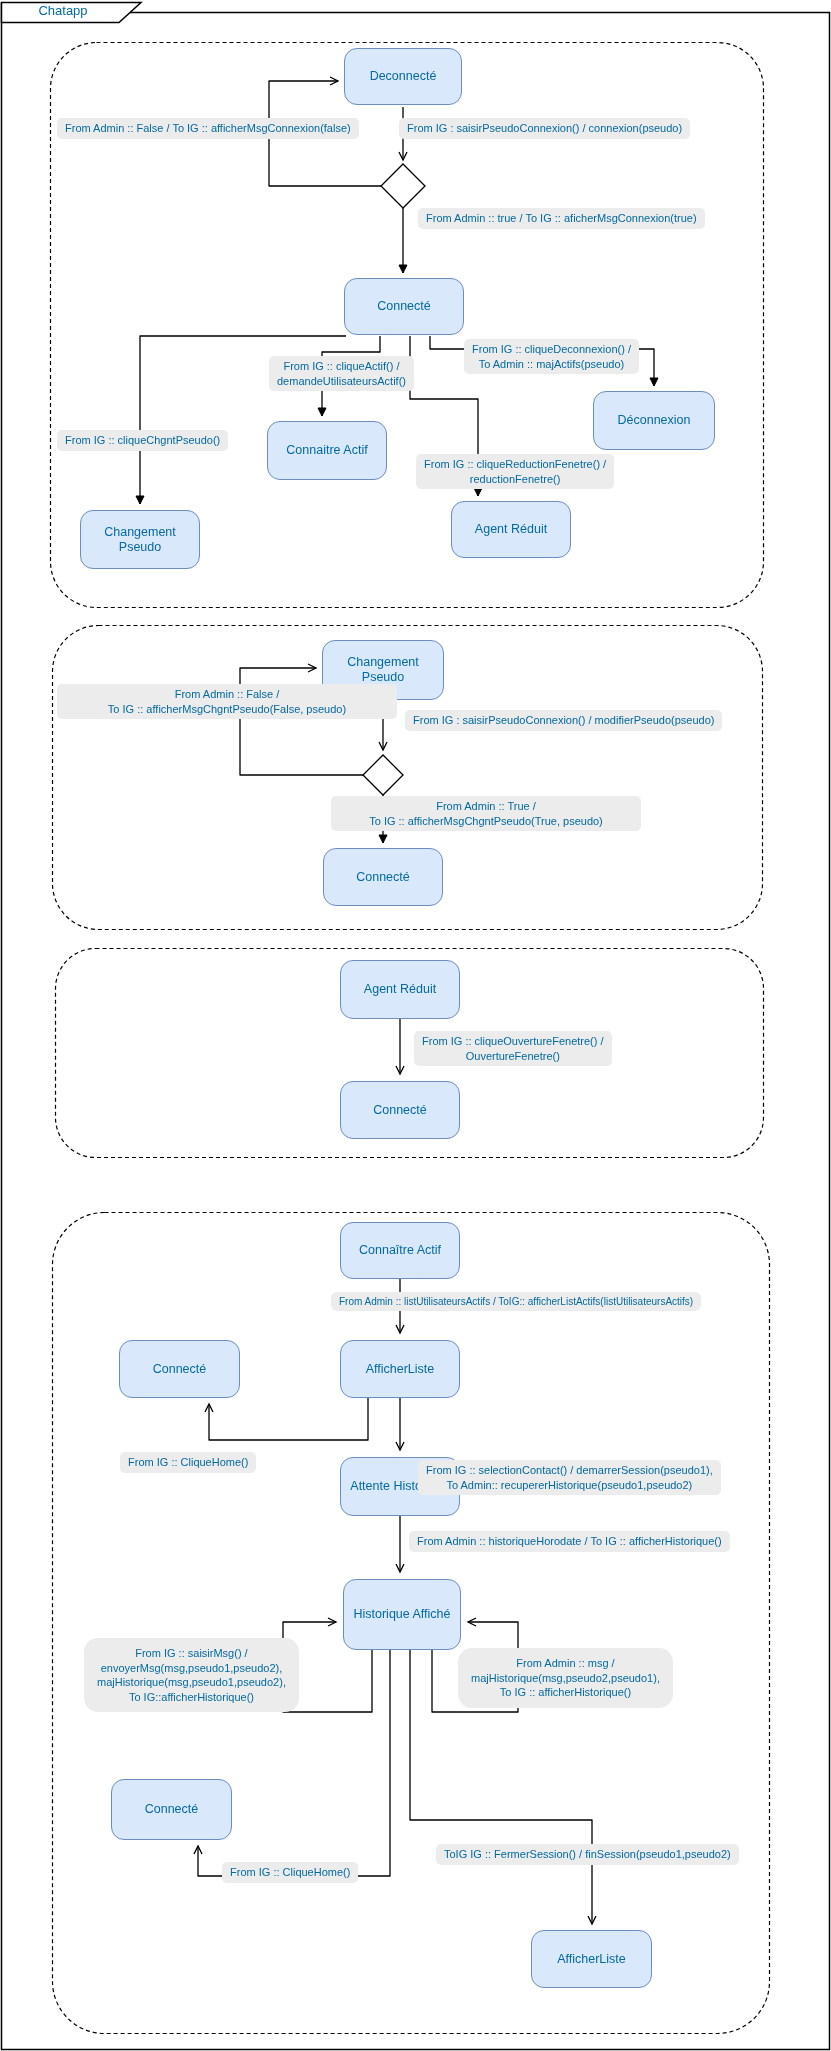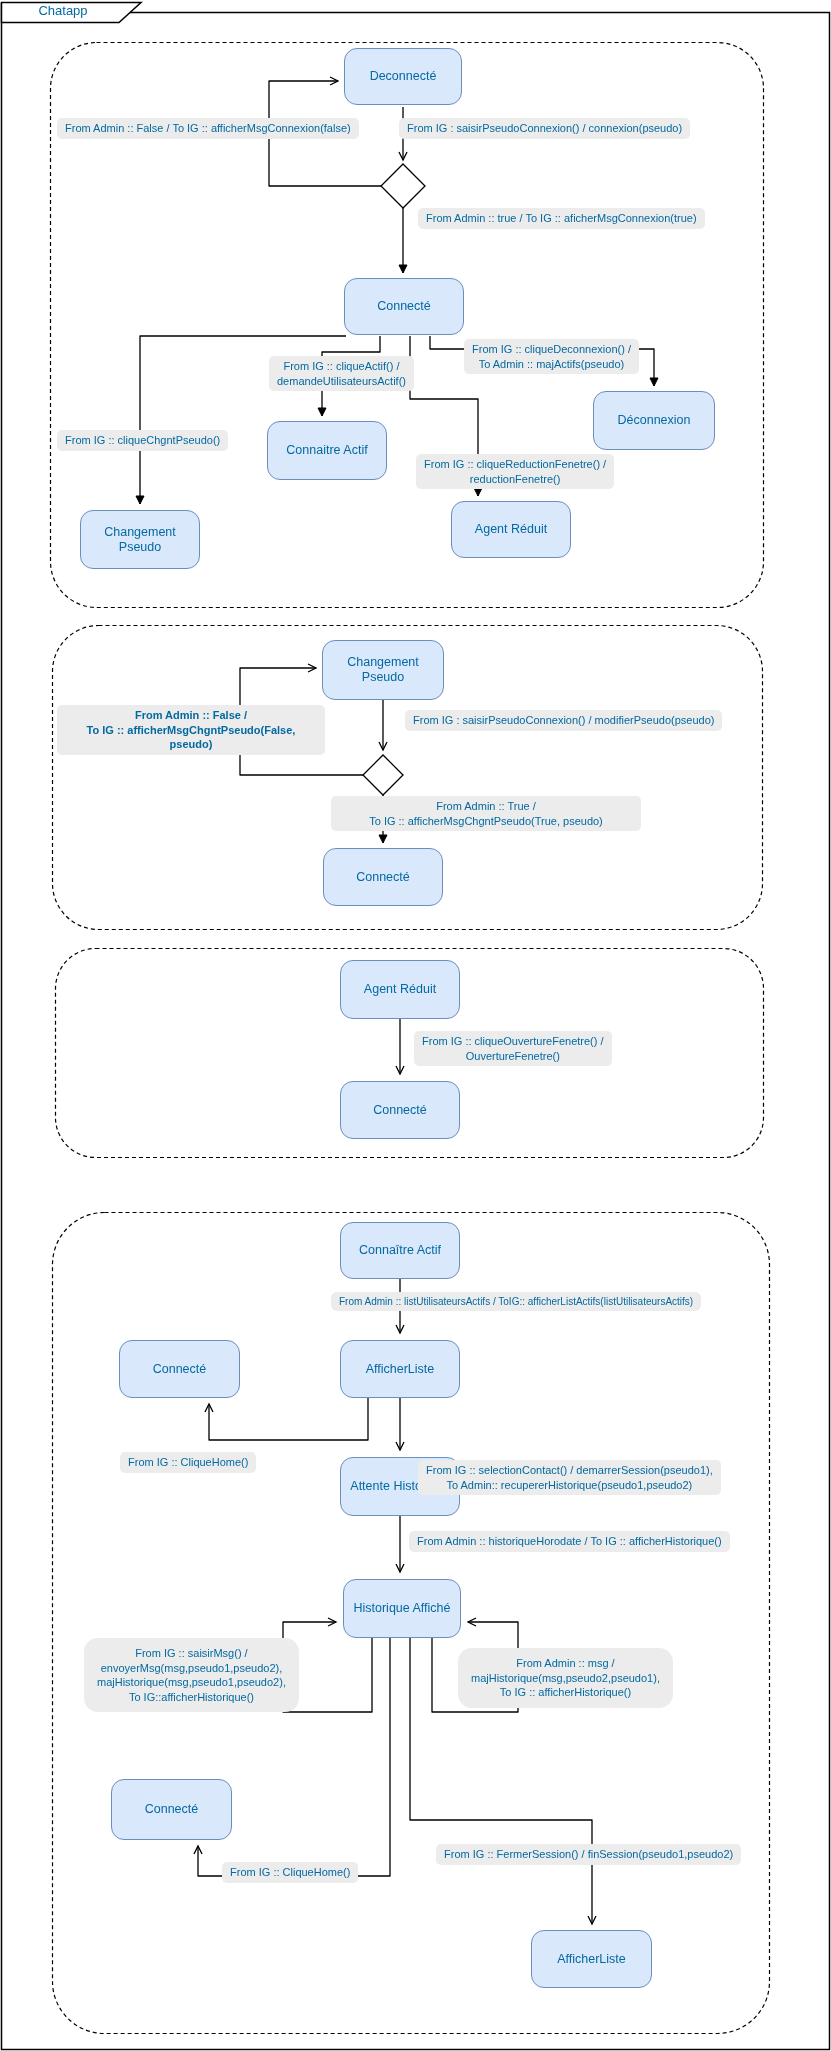--- a/index.html
+++ b/index.html
@@ -91,48 +91,48 @@
 demandeUtilisateursActif()</div>
   <div class="tlabel" style="left:464px;top:339px;">From IG :: cliqueDeconnexion() /
 To Admin :: majActifs(pseudo)</div>
   <div class="tlabel" style="left:57px;top:430px;">From IG :: cliqueChgntPseudo()</div>
   <div class="tlabel" style="left:416px;top:454px;">From IG :: cliqueReductionFenetre() /
 reductionFenetre()</div>
 
   <div class="state" style="left:322px;top:640px;width:122px;height:60px;">Changement Pseudo</div>
   <div class="state" style="left:323px;top:848px;width:120px;height:58px;">Connecté</div>
 
-  <div class="tlabel" style="left:57px;top:705px;width:268px;font-weight:bold;">From Admin :: False /
+  <div class="tlabel" style="left:57px;top:684px;width:340px;">From Admin :: False /
 To IG :: afficherMsgChgntPseudo(False, pseudo)</div>
   <div class="tlabel" style="left:405px;top:710px;">From IG : saisirPseudoConnexion() / modifierPseudo(pseudo)</div>
   <div class="tlabel" style="left:331px;top:796px;width:310px;">From Admin :: True /
 To IG :: afficherMsgChgntPseudo(True, pseudo)</div>
 
   <div class="state" style="left:340px;top:960px;width:120px;height:59px;">Agent Réduit</div>
   <div class="state" style="left:340px;top:1081px;width:120px;height:58px;">Connecté</div>
 
   <div class="tlabel" style="left:414px;top:1031px;">From IG :: cliqueOuvertureFenetre() /
 OuvertureFenetre()</div>
 
   <div class="state" style="left:340px;top:1222px;width:120px;height:57px;">Connaître Actif</div>
   <div class="state" style="left:119px;top:1340px;width:121px;height:58px;">Connecté</div>
   <div class="state" style="left:340px;top:1340px;width:120px;height:58px;">AfficherListe</div>
   <div class="state" style="left:340px;top:1457px;width:120px;height:59px;">Attente Historique</div>
-  <div class="state" style="left:343px;top:1579px;width:118px;height:59px;">Historique Affiché</div>
+  <div class="state" style="left:343px;top:1579px;width:118px;height:71px;">Historique Affiché</div>
   <div class="state" style="left:111px;top:1779px;width:121px;height:61px;">Connecté</div>
   <div class="state" style="left:531px;top:1930px;width:121px;height:58px;">AfficherListe</div>
 
   <div class="tlabel sm" style="left:331px;top:1292px;">From Admin :: listUtilisateursActifs / ToIG:: afficherListActifs(listUtilisateursActifs)</div>
   <div class="tlabel" style="left:418px;top:1460px;">From IG :: selectionContact() / demarrerSession(pseudo1),
 To Admin:: recupererHistorique(pseudo1,pseudo2)</div>
   <div class="tlabel" style="left:120px;top:1452px;">From IG :: CliqueHome()</div>
   <div class="tlabel" style="left:409px;top:1531px;">From Admin :: historiqueHorodate / To IG :: afficherHistorique()</div>
   <div class="tlabel lg" style="left:84px;top:1638px;">From IG :: saisirMsg() /
 envoyerMsg(msg,pseudo1,pseudo2),
 majHistorique(msg,pseudo1,pseudo2),
 To IG::afficherHistorique()</div>
   <div class="tlabel lg" style="left:458px;top:1648px;">From Admin :: msg /
 majHistorique(msg,pseudo2,pseudo1),
 To IG :: afficherHistorique()</div>
   <div class="tlabel" style="left:222px;top:1862px;">From IG :: CliqueHome()</div>
-  <div class="tlabel" style="left:436px;top:1844px;">From IG :: FermerSession() / finSession(pseudo1,pseudo2)</div>
+  <div class="tlabel" style="left:436px;top:1844px;">ToIG IG :: FermerSession() / finSession(pseudo1,pseudo2)</div>
 
 </div>
 
 </body></html>

